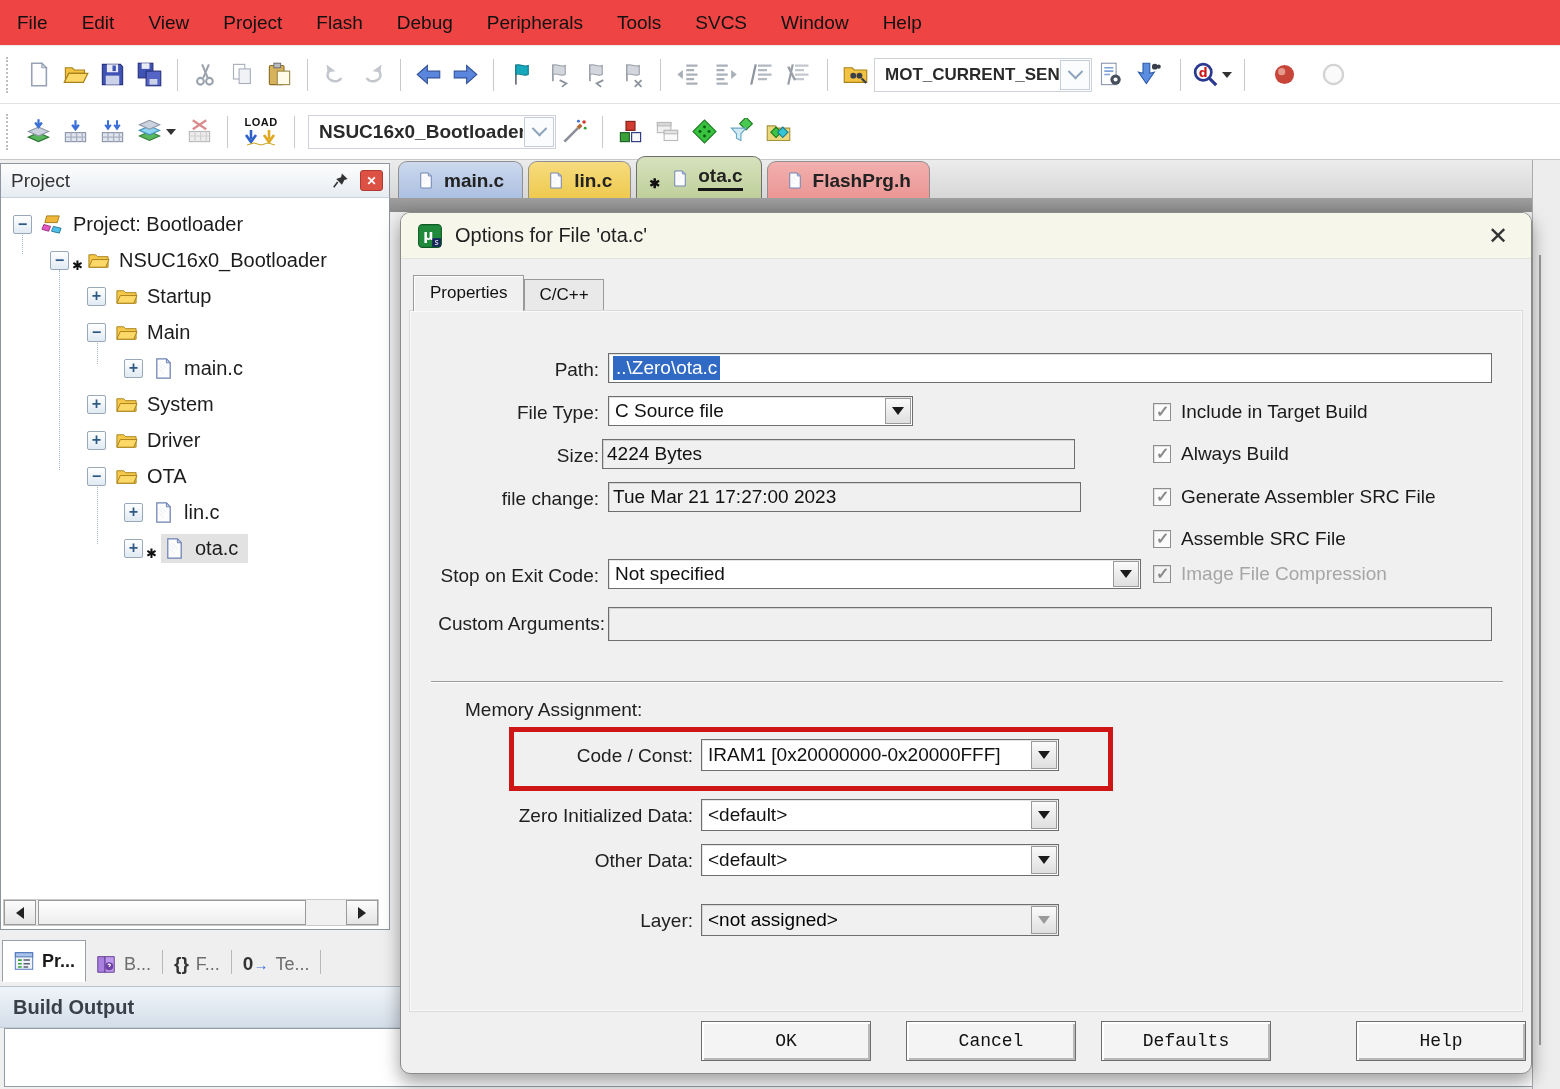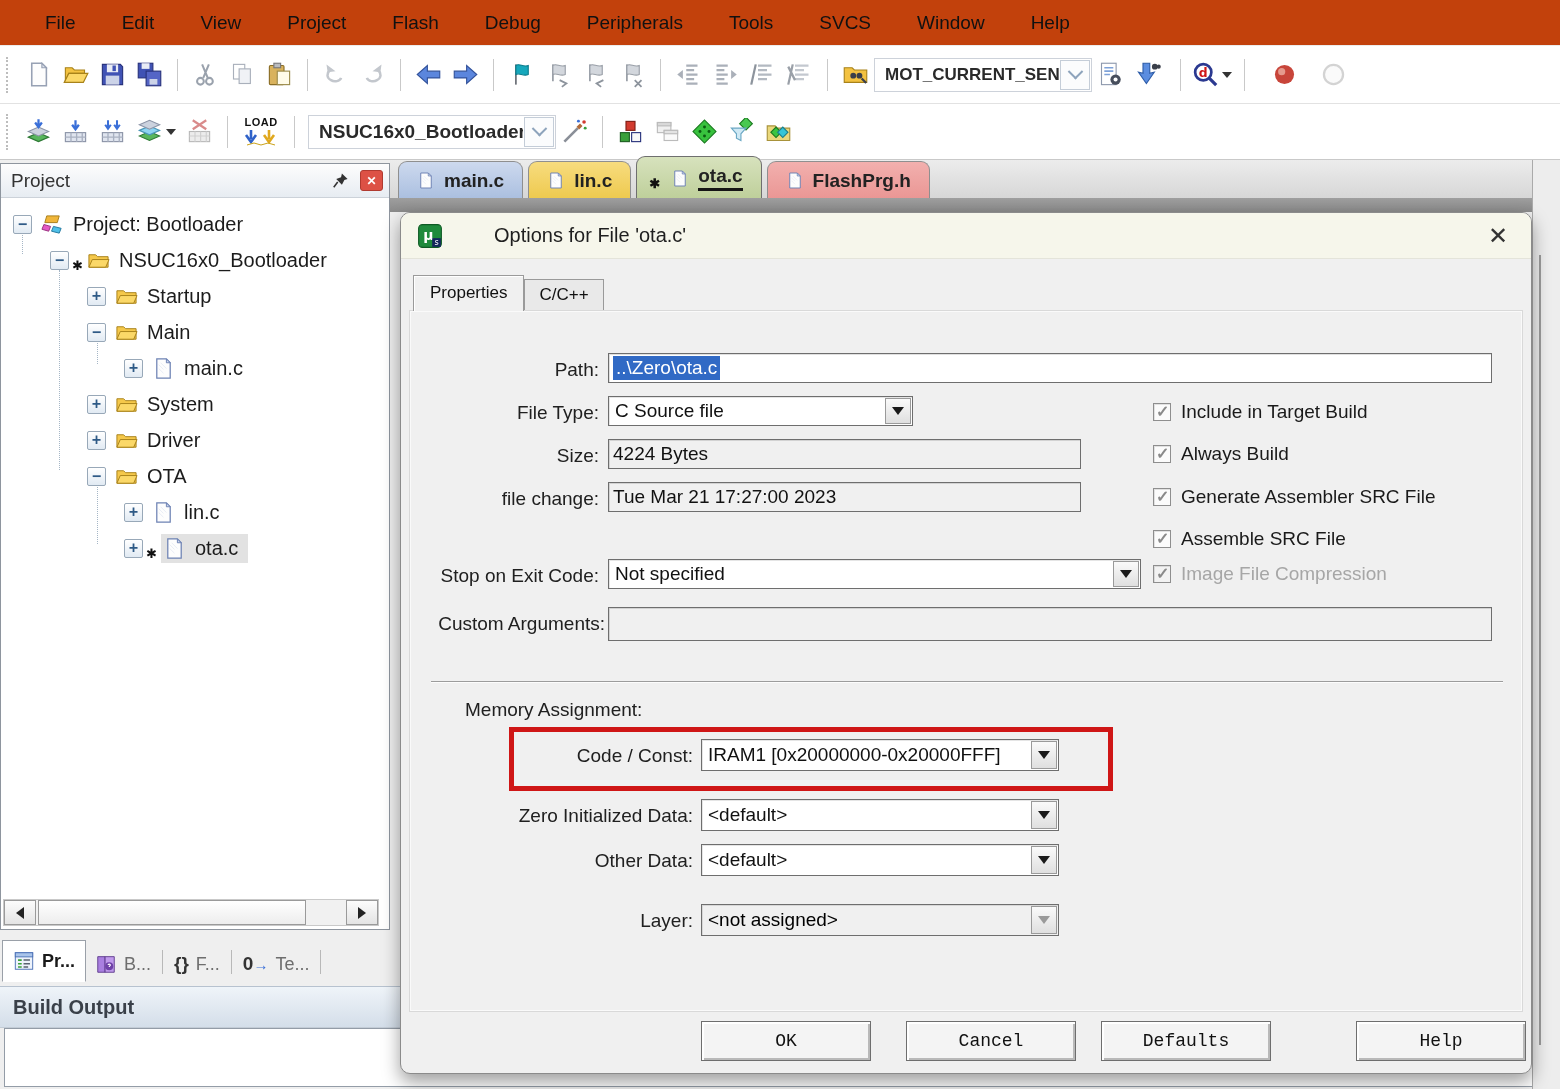--- a/index.html
+++ b/index.html
@@ -11,22 +11,22 @@
   .abs { position:absolute; }
   svg.ic { width:27px; height:27px; display:block; }
   svg.tic { width:23px; height:23px; display:block; }
   svg.vic { width:22px; height:22px; display:block; }
   .tsep { width:1px; height:32px; background:#c9c9c9; margin:0 9px; }
   .grip { width:6px; height:36px; border-left:2px dotted #bdbdbd; margin:0 8px 0 6px; }
   .tbtn { width:37px; height:40px; display:flex; align-items:center; justify-content:center; }
   .caret-sm { width:0; height:0; border-left:5px solid transparent; border-right:5px solid transparent; border-top:6px solid #333; margin-left:3px; }
 
   
-  #menubar { left:0; top:0; width:1560px; height:46px; display:flex; align-items:center; gap:12px;
-             padding-left:28px; border-bottom:1px solid #ececec; background:#c2410c; }
+  #menubar { left:0; top:0; width:1560px; height:46px; display:flex; align-items:center; gap:0;
+             border-bottom:1px solid #ececec; background:#ef4444; }
   .mitem { font-size:19px; color:#111; padding:0 17px; }
   #toolbar1 { left:0; top:46px; width:1560px; height:58px; display:flex; align-items:center;
               background:#fff; border-bottom:1px solid #e2e2e2; }
   #toolbar2 { left:0; top:104px; width:1560px; height:56px; display:flex; align-items:center;
               background:#fff; border-bottom:1px solid #c9c9c9; }
   .combo { height:34px; background:#fff; border:1px solid #cdd2da; display:flex; align-items:center;
            padding-left:10px; }
   .combo-text { font-size:17px; font-weight:bold; color:#2a2a2a; white-space:nowrap; overflow:hidden; flex:1; }
   .combo-btn { width:30px; height:30px; margin:1px; border:1px solid #c4cdd8; background:#fbfcfd;
                display:flex; align-items:center; justify-content:center; }
@@ -108,21 +108,21 @@
   #right-strip { left:1532px; top:160px; width:28px; height:929px; background:#ededed;
                  border-left:1px solid #aaa; }
   #right-strip::before { content:""; position:absolute; left:6px; top:95px; height:790px;
                  border-left:2px solid #9b9b9b; }
 
   
   #dialog { left:400px; top:212px; width:1132px; height:862px; background:#f0f0f0;
             border:1px solid #8b8b8b; border-radius:10px;
             box-shadow:0 8px 18px rgba(0,0,0,.38); z-index:10; }
   .dlg-title { height:46px; background:#f6f6eb; border-radius:9px 9px 0 0; display:flex;
-               align-items:center; padding:0 16px; border-bottom:1px solid #e4e4da;gap:39px; }
+               align-items:center; padding:0 16px; border-bottom:1px solid #e4e4da; }
   .dlg-title svg { width:26px; height:26px; margin-right:12px; }
   .dlg-title-text { font-size:20px; color:#1f1f1f; flex:1; }
   .dlg-close { width:34px; height:34px; display:flex; align-items:center; justify-content:center; }
   .dlg-close::before { content:"\2715"; font-size:24px; color:#333; }
   .mono { font-family:Liberation Sans, sans-serif; }
   .dlg-tabs { position:absolute; left:12px; top:62px; display:flex; align-items:flex-end; }
   .dtab { padding:5px 14px 6px; font-size:17px; border:1px solid #9a9a9a; border-bottom:none;
           background:#e9e9e9; color:#111; }
   .dtab.active { background:#f0f0f0; position:relative; z-index:2; padding:7px 16px 8px;
                  box-shadow:inset 1px 1px 0 #fff; }
@@ -828,21 +828,21 @@
       <span class="psel">..\Zero\ota.c</span>
     </div>
 
     <span class="flabel" style="left:60px;top:189px;width:138px">File Type:</span>
     <div class="dd" style="left:207px;top:183px;width:305px;height:30px">
       <span class="dd-text">C Source file</span>
       <span class="dd-btn"></span>
     </div>
 
     <span class="flabel" style="left:60px;top:232px;width:138px">Size:</span>
-    <div class="txt ro" style="left:207px;top:226px;width:473px;height:30px">
+    <div class="txt ro" style="left:201px;top:226px;width:473px;height:30px">
       <span>4224 Bytes</span>
     </div>
 
     <span class="flabel" style="left:20px;top:275px;width:178px">file change:</span>
     <div class="txt ro" style="left:207px;top:269px;width:473px;height:30px">
       <span>Tue Mar 21 17:27:00 2023</span>
     </div>
 
     <span class="flabel" style="left:20px;top:352px;width:178px">Stop on Exit Code:</span>
     <div class="dd" style="left:207px;top:346px;width:533px;height:30px">

